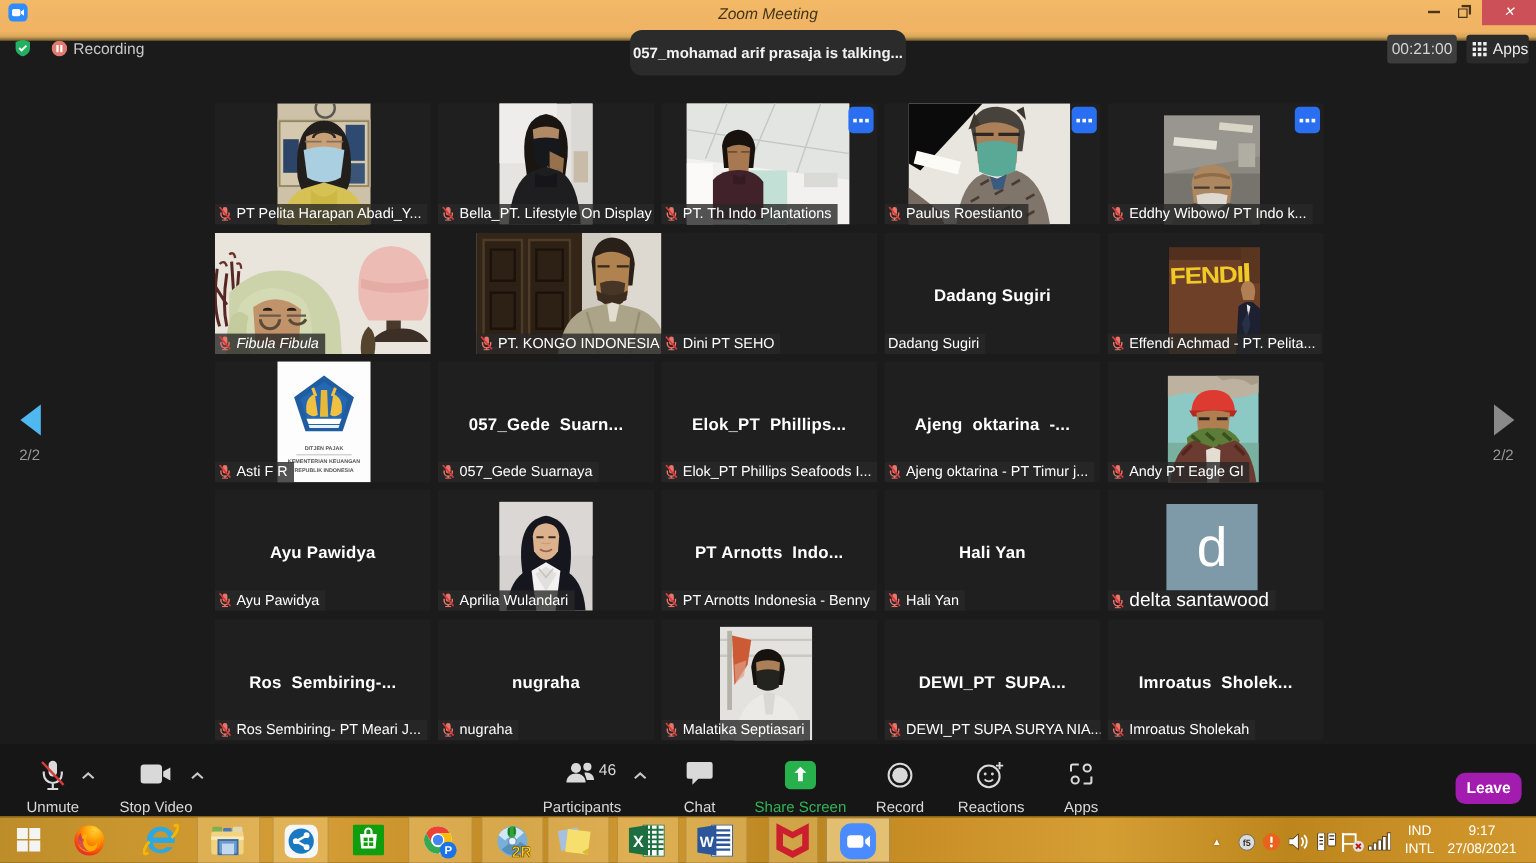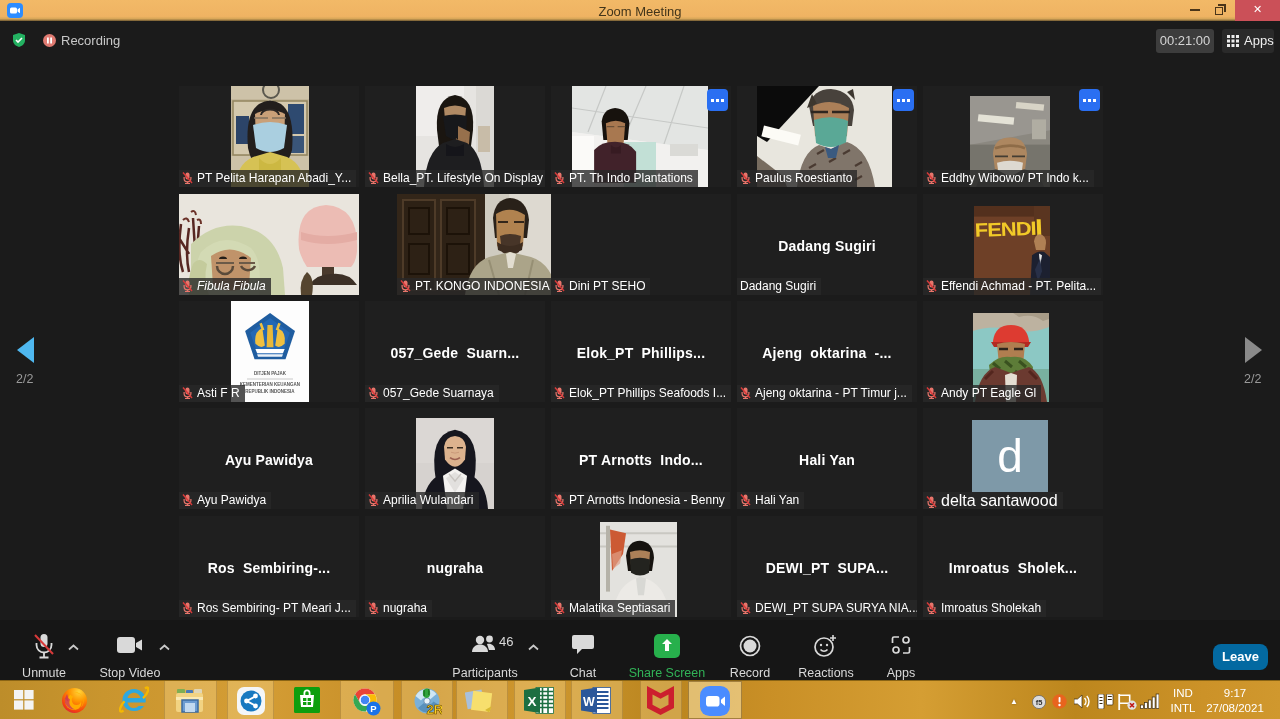--- a/index.html
+++ b/index.html
@@ -1,19 +1,19 @@
 <!DOCTYPE html>
 <html><head>
 <meta charset="utf-8">
 <style>
 * { margin:0; padding:0; box-sizing:border-box; }
 html,body { width:1280px; height:719px; overflow:hidden; background:#191919; font-family:"Liberation Sans", sans-serif; -webkit-font-smoothing:antialiased; }
 #app { position:absolute; left:0; top:0; width:1280px; height:719px; background:#1b1b1b; }
 
-#titlebar { position:absolute; left:0; top:0; width:1280px; height:21px; background:linear-gradient(180deg,#f2b967 0%,#efb363 78%,#d6a557 90%,#6e5832 100%); }
+#titlebar { position:absolute; left:0; top:0; width:1280px; height:34px; background:linear-gradient(180deg,#f2b967 0%,#efb363 78%,#d6a557 90%,#6e5832 100%);font-style:italic; }
 #titlebar .ttl { position:absolute; left:0; right:0; top:4px; text-align:center; font-size:13px; color:#42351a; }
 #tb-min { position:absolute; right:80px; top:9px; width:10px; height:2px; background:#4a3519; }
 #tb-max { position:absolute; right:54px; top:4px; width:11px; height:11px; }
 #tb-close { position:absolute; right:0; top:0; width:45px; height:21px; background:#cb5058; }
 #tb-close:after { content:"✕"; position:absolute; left:0; right:0; top:3px; text-align:center; color:#fff; font-size:11px; }
 #zicon { position:absolute; left:7px; top:3px; width:16px; height:15px; border-radius:4px; background:#2d8cff; }
 
 .rec-txt { position:absolute; left:61px; top:33px; font-size:13px; color:#c8c8c8; }
 #tooltip { position:absolute; left:525px; top:25px; width:230px; height:38px; background:#2b2b2b; border-radius:10px; }
 #tooltip span { position:absolute; left:0; right:0; top:12px; text-align:center; color:#f2f2f2; font-size:12.5px; font-weight:bold; white-space:nowrap; }
@@ -30,21 +30,21 @@
 .label { position:absolute; left:0; bottom:0; height:17px; background:rgba(40,40,40,0.8); color:#fff; font-size:12.5px; line-height:17px; white-space:nowrap; padding:0 5px 0 3px; }
 .label .mi { display:inline-block; vertical-align:-2px; margin-right:4px; }
 .ctext { position:absolute; left:0; right:0; top:44px; text-align:center; color:#fff; font-size:14px; font-weight:bold; letter-spacing:0.2px; white-space:pre; }
 .menu { position:absolute; top:3px; right:3px; width:21px; height:22px; background:#2a6ff2; border-radius:4px; }
 .menu:after { content:""; position:absolute; left:4px; top:10px; width:3px; height:3px; background:#fff; box-shadow:5px 0 0 #fff, 10px 0 0 #fff; }
 
 #toolbar { position:absolute; left:0; top:620px; width:1280px; height:60px; background:#161616; }
 .tbtn { position:absolute; top:8px; text-align:center; color:#d9d9d9; font-size:12.5px; }
 .tbtn .lbl { position:absolute; left:50%; transform:translateX(-50%); top:38px; white-space:nowrap; }
 .caret { position:absolute; color:#b5b5b5; font-size:10px; top:20px; }
-#leave { position:absolute; left:1213px; top:24px; width:55px; height:26px; background:#0369a1; border-radius:8px; color:#fff; font-weight:bold; font-size:13px; text-align:center; line-height:26px; }
+#leave { position:absolute; left:1213px; top:24px; width:55px; height:26px; background:#a21caf; border-radius:8px; color:#fff; font-weight:bold; font-size:13px; text-align:center; line-height:26px; }
 
 #taskbar { position:absolute; left:0; top:680px; width:1280px; height:39px; background:linear-gradient(90deg,#bd8d2a 0%,#c9952e 8%,#d49d35 20%,#c38a23 34%,#cf9830 42%,#ba851f 52%,#c98f26 60%,#d59e33 72%,#bc861d 84%,#cc9228 94%,#d0982e 100%); border-top:1px solid #8a6414; }
 .tkbtn { position:absolute; top:0; height:38px; background:rgba(255,226,160,0.32); border-left:1px solid rgba(90,60,10,0.25); border-right:1px solid rgba(90,60,10,0.25); }
 .tki { position:absolute; top:6px; }
 .tray { position:absolute; color:#fff; }
 </style>
 </head>
 <body>
 <div id="app">
 
@@ -66,20 +66,23 @@
   <svg style="position:absolute;left:12px;top:33px" width="14" height="14" viewBox="0 0 14 14">
       <path d="M7 0 L13 2 V7 C13 11 10 13 7 14 C4 13 1 11 1 7 V2 Z" fill="#23b161"></path>
       <path d="M4 7 l2 2 l4 -4" stroke="#fff" stroke-width="1.6" fill="none"></path>
     </svg>
   <svg style="position:absolute;left:43px;top:34px" width="13" height="13" viewBox="0 0 13 13">
       <circle cx="6.5" cy="6.5" r="6.5" fill="#e07b72"></circle>
       <rect x="4" y="3.5" width="1.8" height="6" fill="#fff"></rect>
       <rect x="7.2" y="3.5" width="1.8" height="6" fill="#fff"></rect>
     </svg>
   <div class="rec-txt">Recording</div>
+  <div id="tooltip">
+      <span>057_mohamad arif prasaja is talking...</span>
+    </div>
   <div id="timer">00:21:00</div>
   <div id="viewbtn">
       <svg style="position:absolute;left:5px;top:6px" width="12" height="12" viewBox="0 0 12 12">
         <path fill="#eee" d="M0 0h3v3h-3z M4.5 0h3v3h-3z M9 0h3v3h-3z M0 4.5h3v3h-3z M4.5 4.5h3v3h-3z M9 4.5h3v3h-3z M0 9h3v3h-3z M4.5 9h3v3h-3z M9 9h3v3h-3z"></path>
       </svg>
       <span class="vt">Apps</span>
     </div>
   <div id="arrowL"></div>
     <div class="pg" style="left:16px;top:372px;">2/2</div>
   <div id="arrowR"></div>

